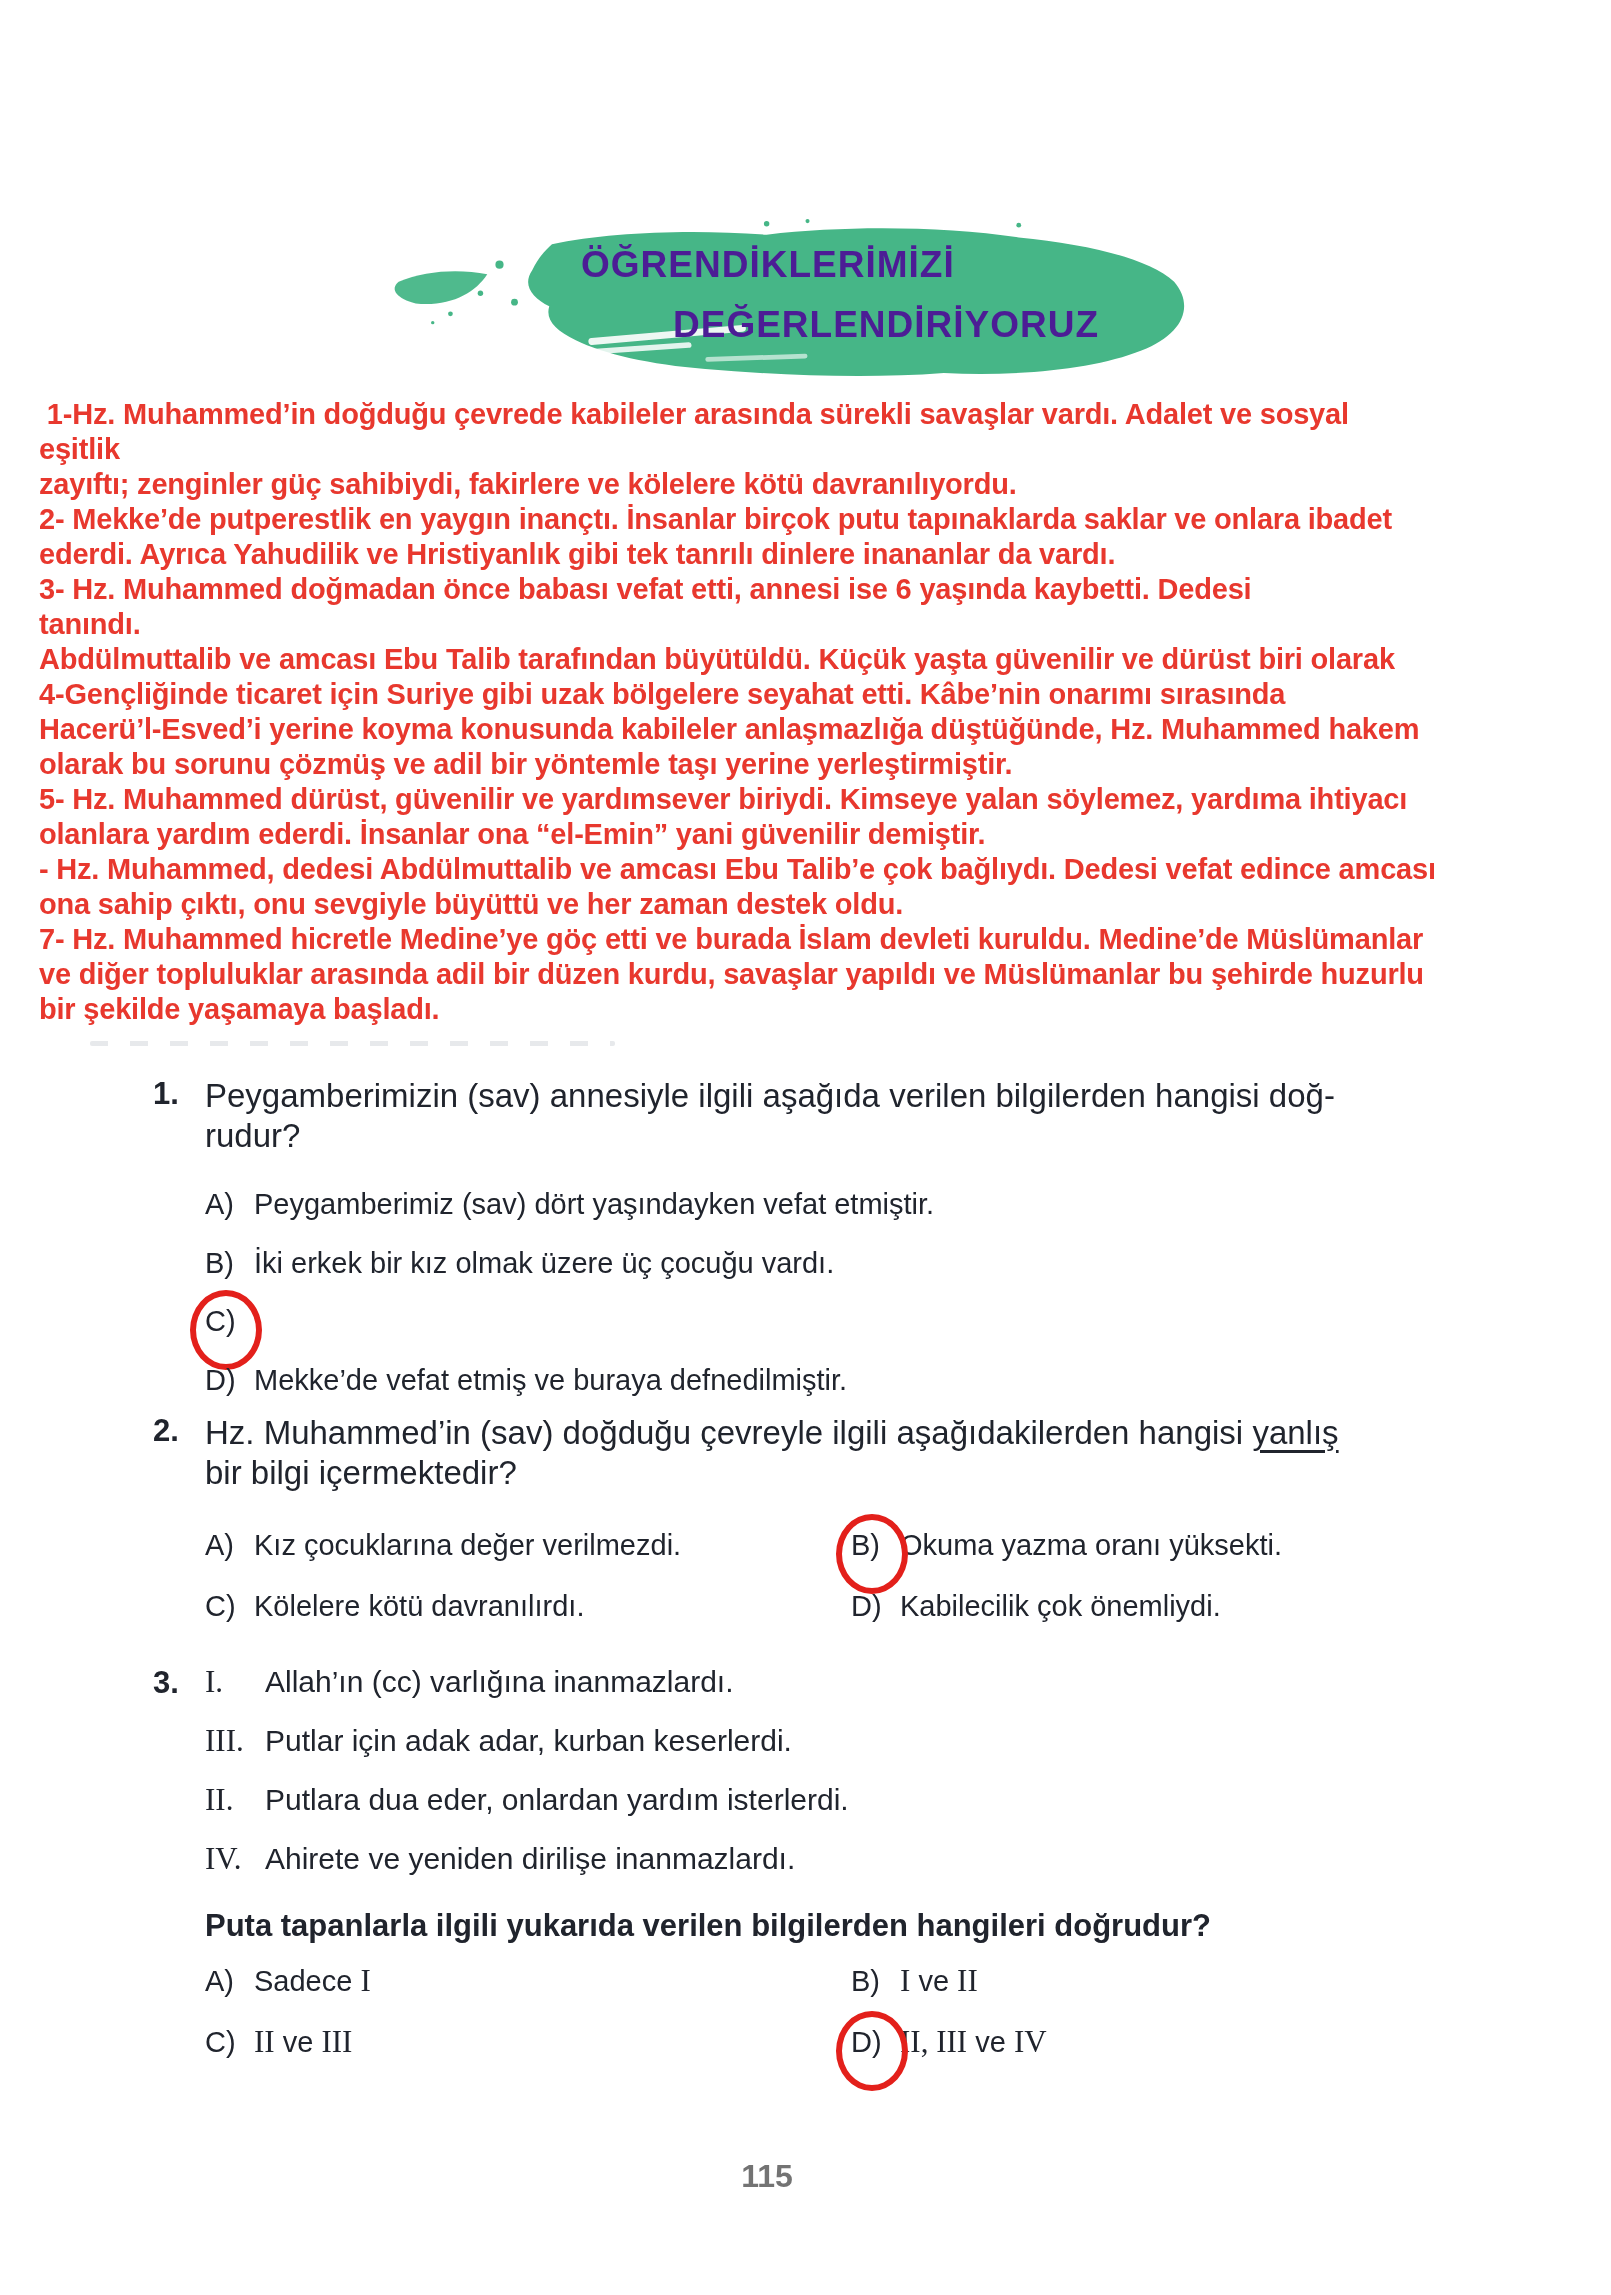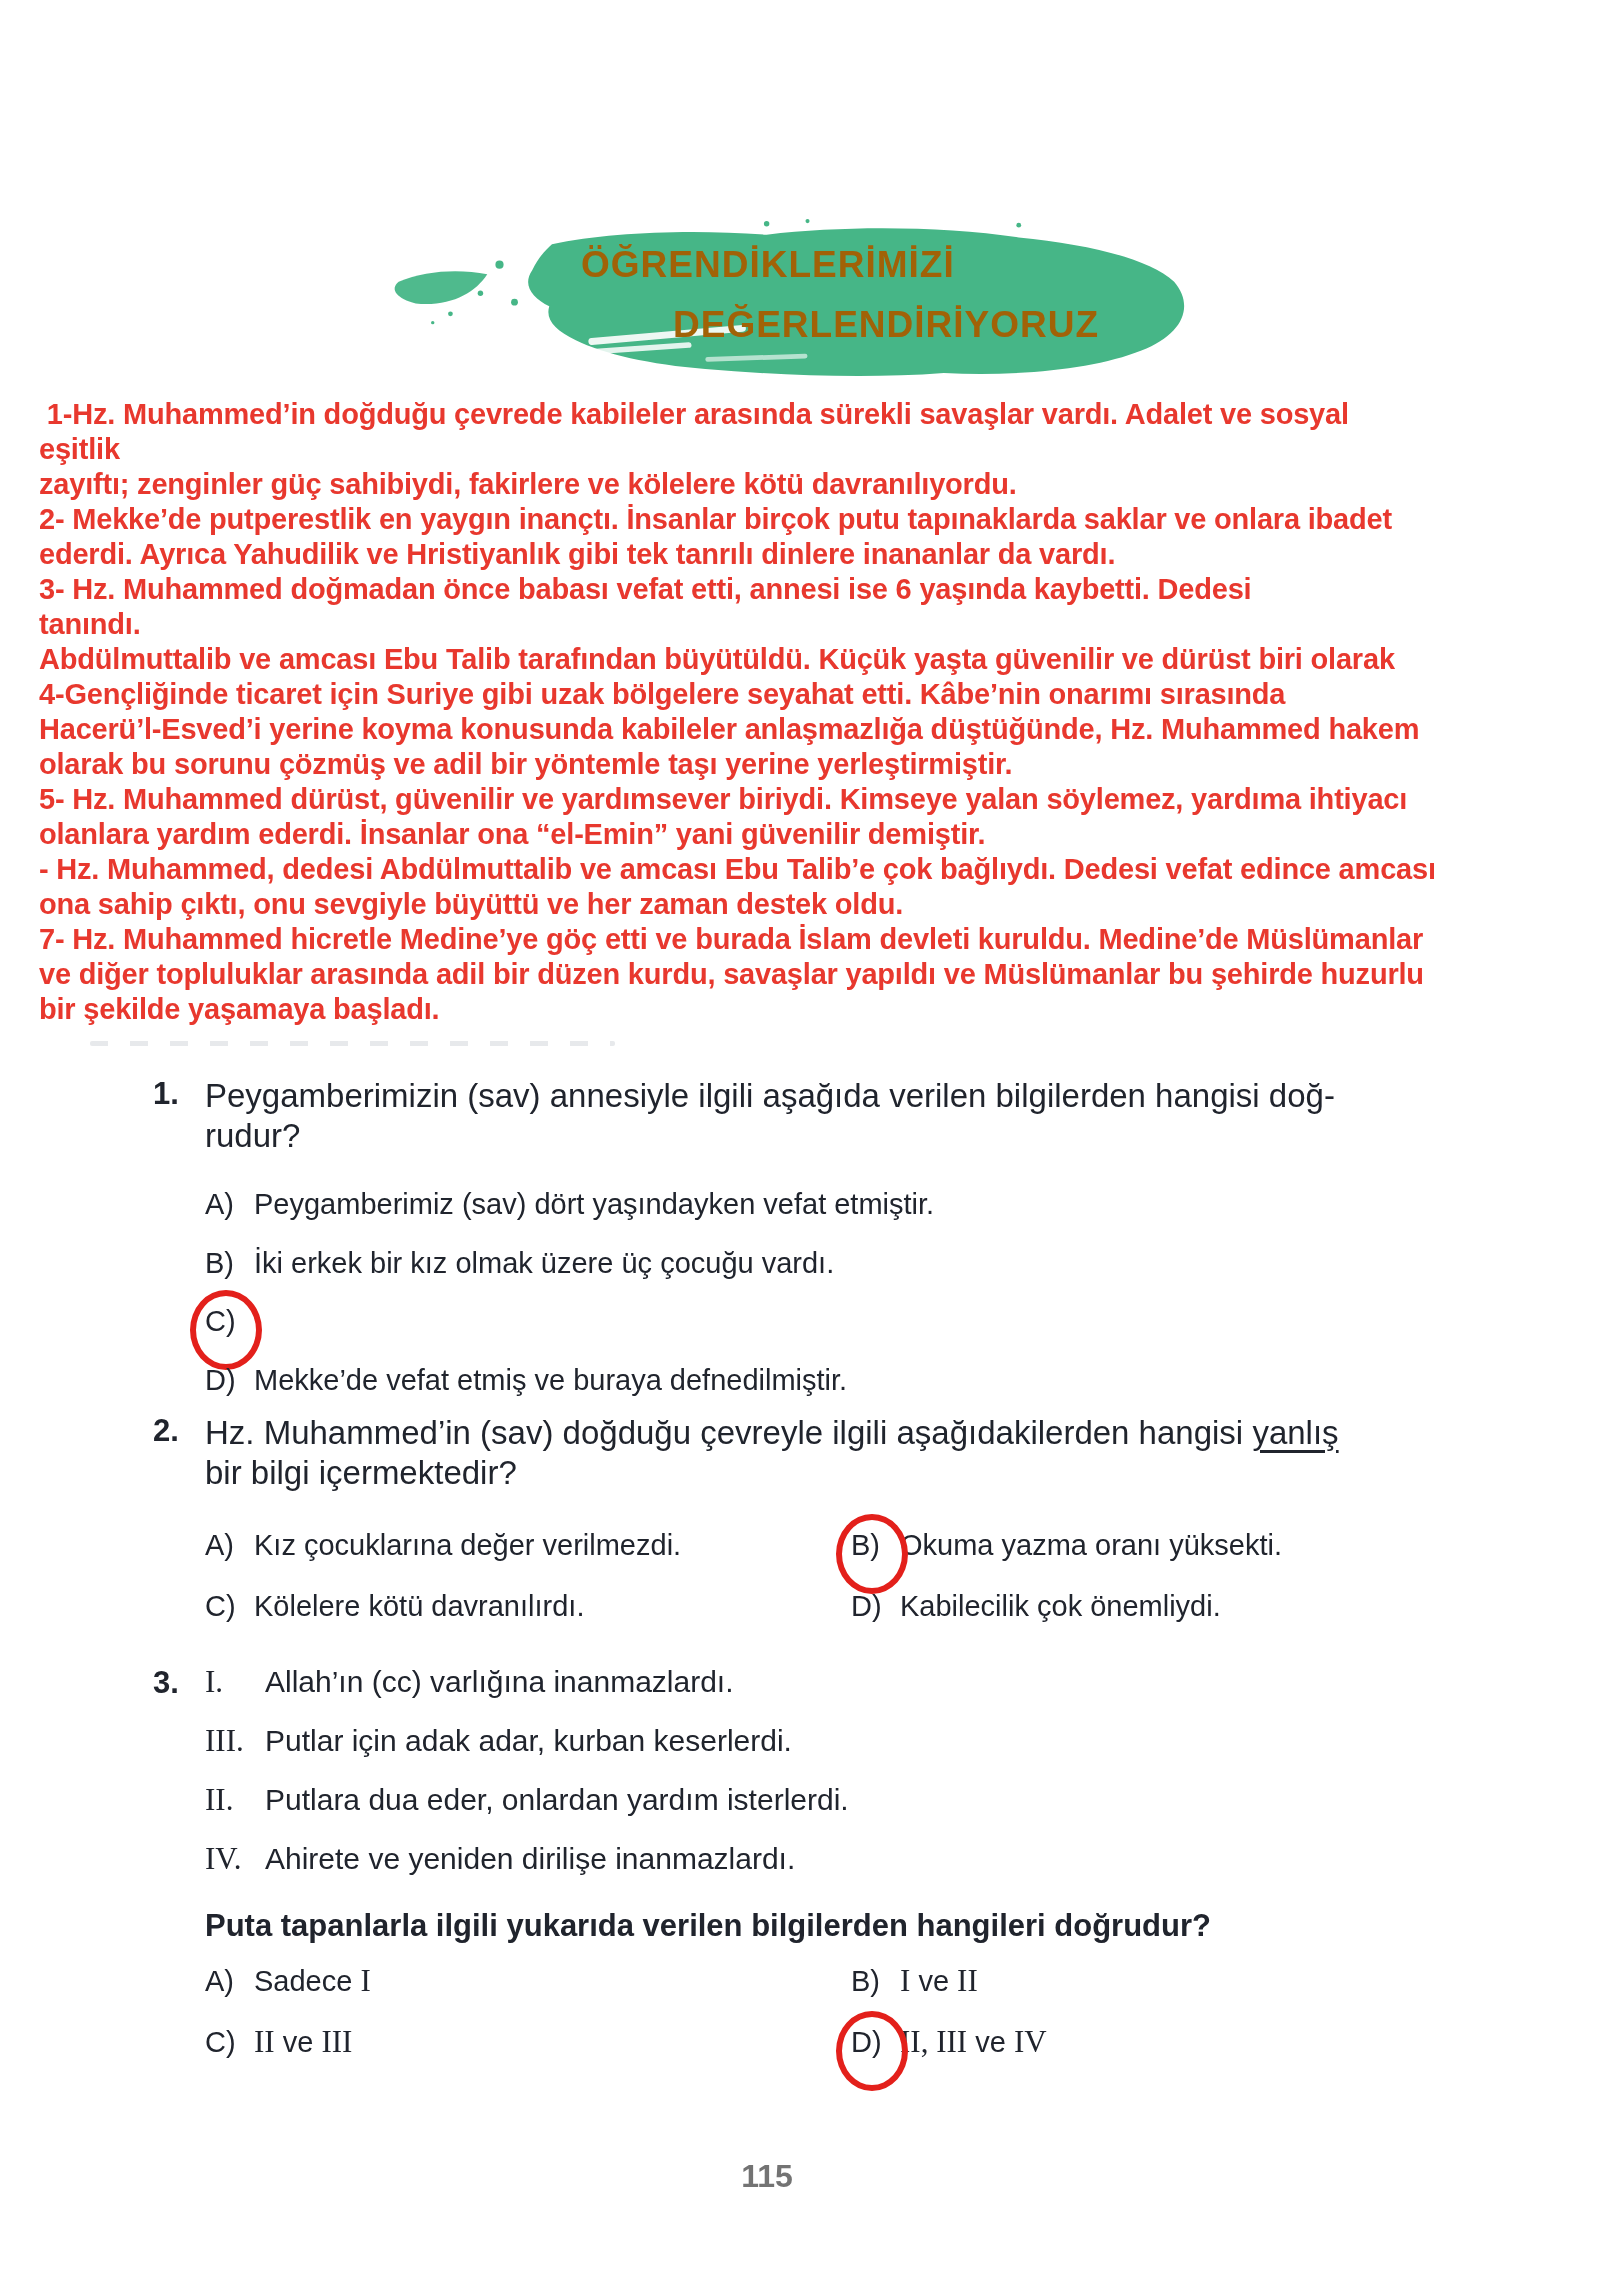--- a/index.html
+++ b/index.html
@@ -7,21 +7,21 @@
     width:1611px; height:2295px; position:relative; overflow:hidden;
     background:#ffffff;
     font-family:"Liberation Sans", sans-serif;
     color:#20242d;
   }
 
   
   .banner { position:absolute; left:385px; top:217px; width:828px; height:169px; }
   .banner svg { position:absolute; left:0; top:0; }
   .banner-line {
-    position:absolute; color:#a16207; font-weight:bold; font-size:37px;
+    position:absolute; color:#4c1d95; font-weight:bold; font-size:37px;
     letter-spacing:1px; white-space:nowrap;
   }
   .banner-line1 { left:196px; top:27px; }
   .banner-line2 { left:288px; top:87px; }
 
   
   .notes {
     position:absolute; left:39px; top:397px; width:1583px;
     color:#e8382e; font-weight:bold; font-size:29px; line-height:35px;
     letter-spacing:-0.2px;

